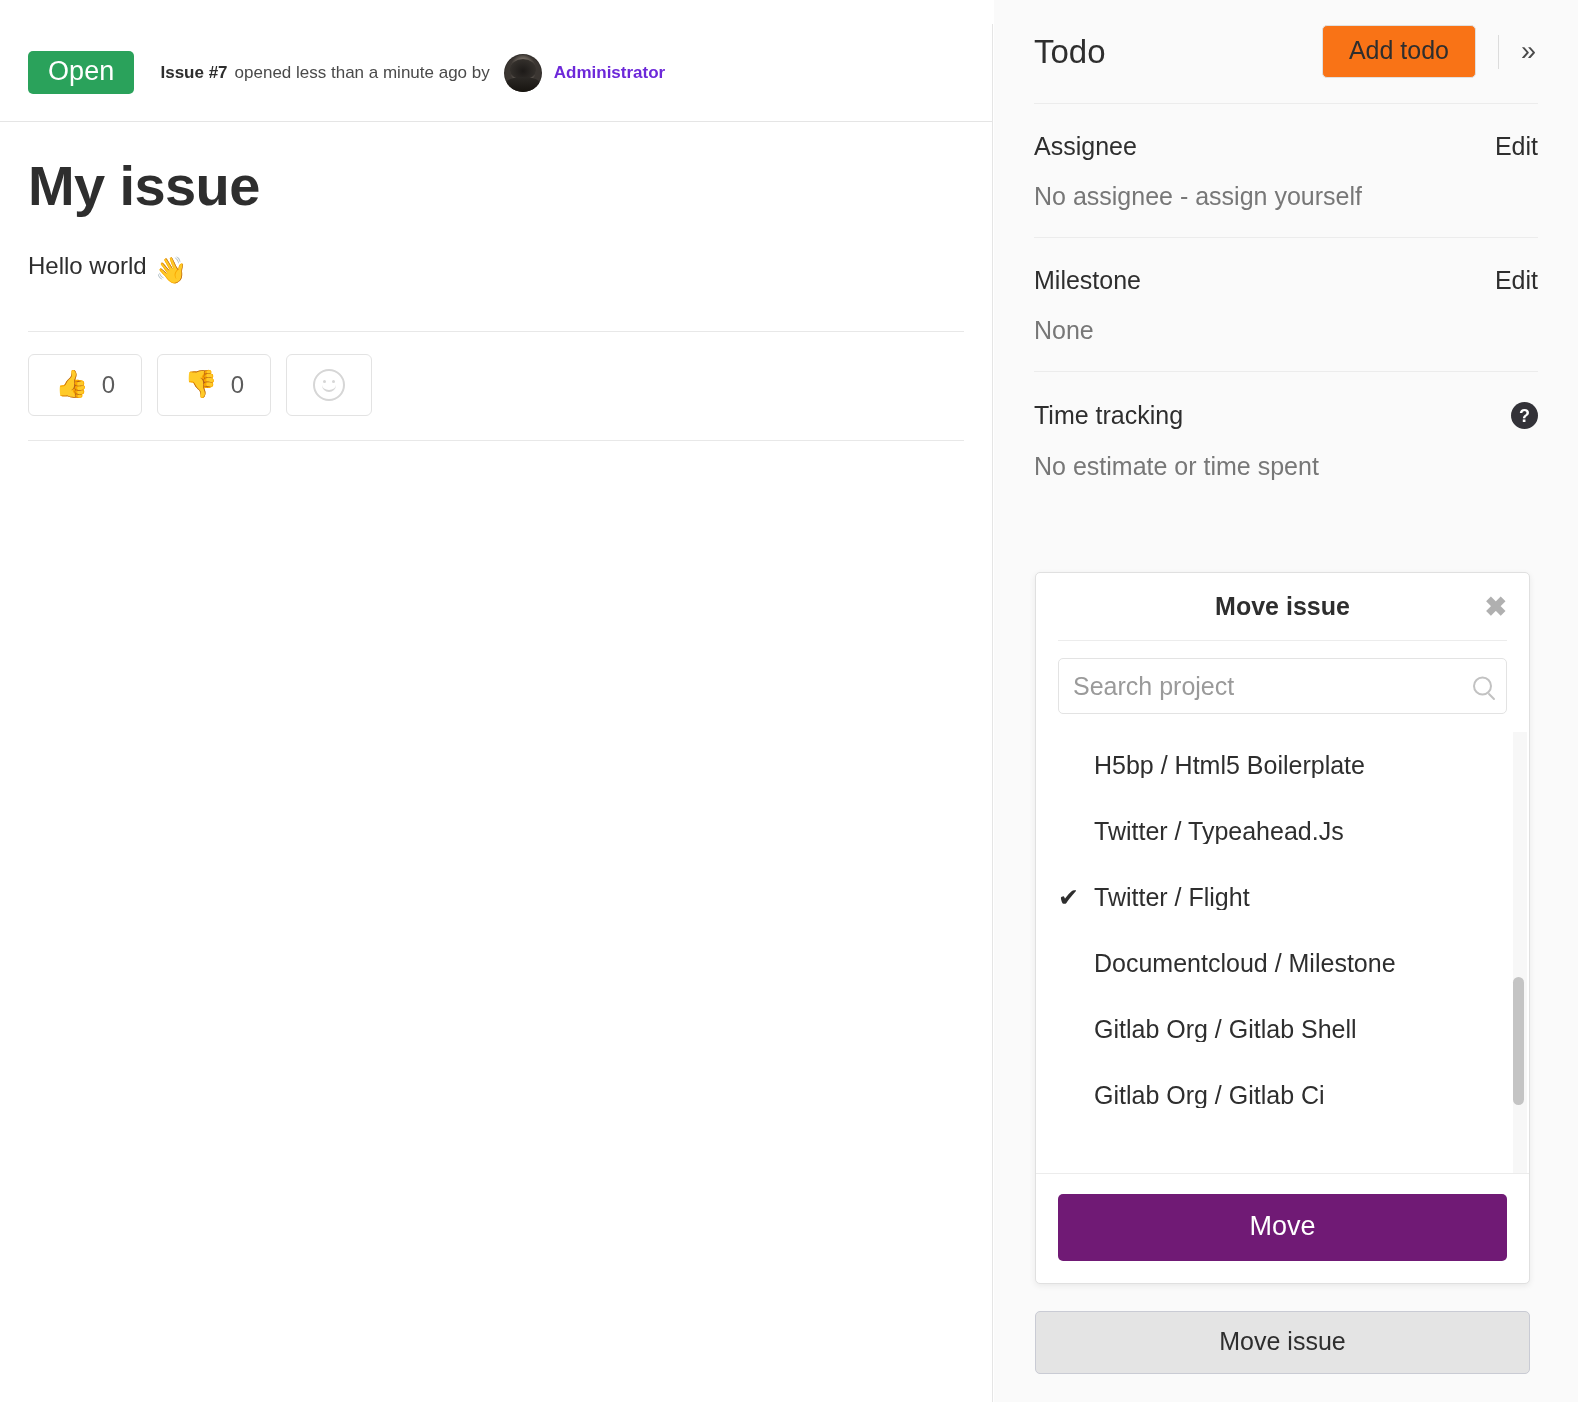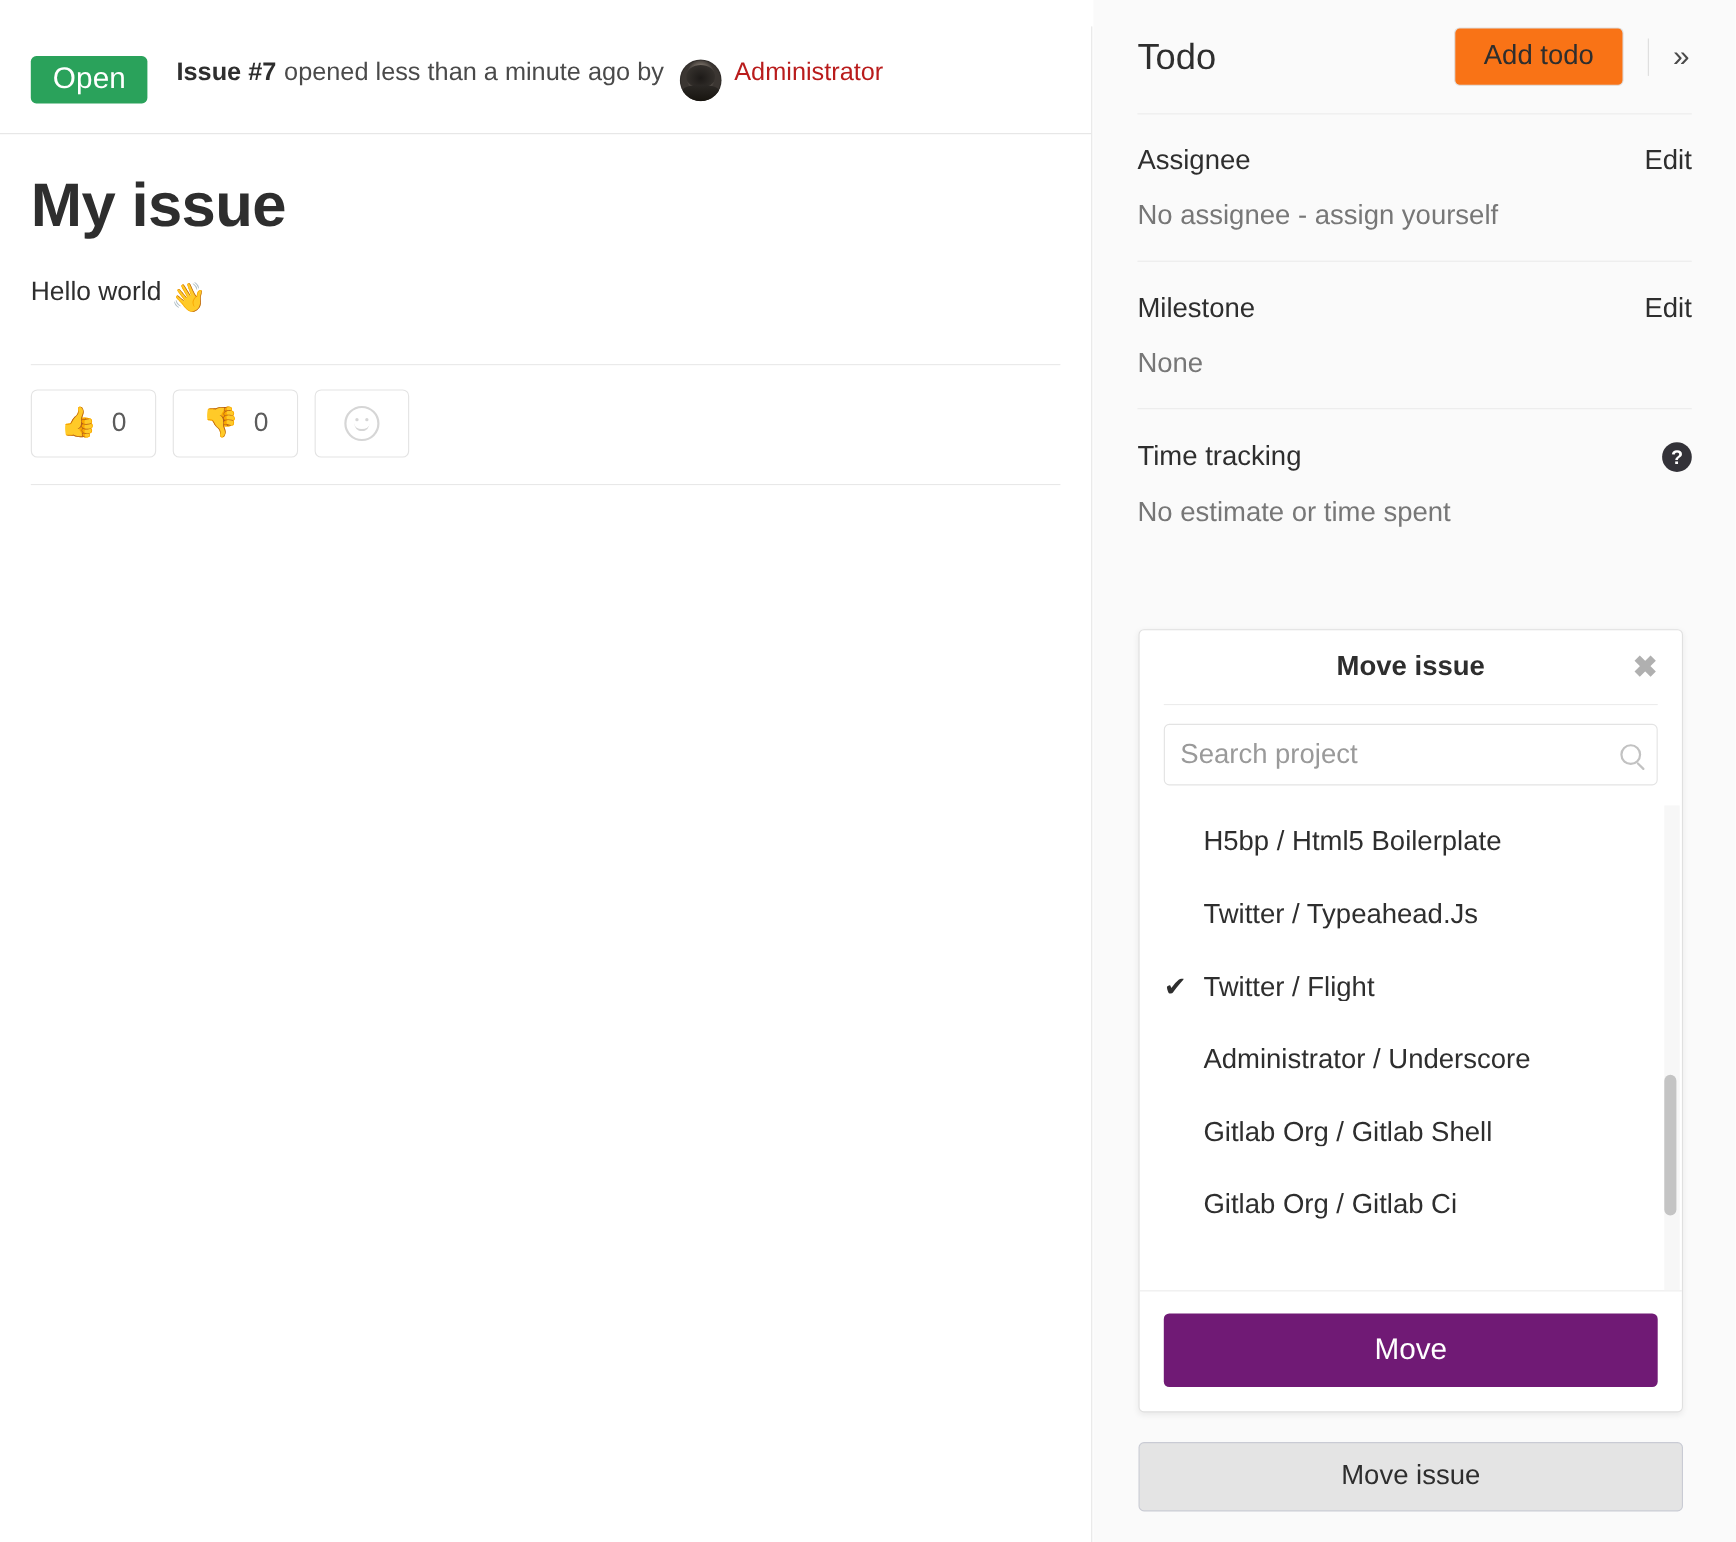--- a/index.html
+++ b/index.html
@@ -36,23 +36,23 @@
     color: #fff;
     font-size: 27px;
     font-weight: 400;
     border-radius: 5px;
     padding: 6px 20px 8px 20px;
     line-height: 1.05;
     letter-spacing: .1px;
   }
   .header-meta {
     margin-left: 26px;
-    font-size: 23px;
+    font-size: 17px;
     color: #333238;
-    display: flex; align-items: flex-start;
+    display: flex; align-items: center;
     line-height: 1;
   }
   .header-meta .issue-ref { font-weight: 700; color: #2e2e2e; }
   .header-meta .meta-text { font-weight: 400; color: #4a4a4a; margin-left: 7px; }
   .avatar {
     width: 38px; height: 38px; border-radius: 50%;
     margin: 0 12px 0 14px;
     flex: 0 0 auto;
     background:
       radial-gradient(ellipse 13px 16px at 50% 42%, #c9c3bb 0%, #a39b92 42%, #6d655d 72%, #3b3632 100%),
@@ -66,21 +66,21 @@
     width: 26px; height: 20px; transform: translateX(-50%);
     border-radius: 50% 50% 42% 42%;
     background: radial-gradient(ellipse at 50% 60%, #1d1a18 0%, #34302c 70%, #4b443e 100%);
   }
   .avatar::after {
     content:""; position:absolute; left:50%; bottom:0;
     width: 34px; height: 15px; transform: translateX(-50%);
     border-radius: 44% 44% 0 0;
     background: linear-gradient(#2c2926, #17140f);
   }
-  .author-name { font-weight: 400; color: #b91c1c; }
+  .author-name { font-weight: 700; color: #6d28d9; }
 
   .issue-body { padding: 34px 28px 0 28px; }
   .issue-title {
     font-size: 56px;
     font-weight: 700;
     color: #2e2e2e;
     line-height: 1.08;
     margin: 0 0 0 0;
     letter-spacing: -.6px;
   }
@@ -394,21 +394,21 @@
           <li class="mp-item">
             <span class="mp-check"></span>
             <span class="mp-item-label">Twitter / Typeahead.Js</span>
           </li>
           <li class="mp-item">
             <span class="mp-check">✔</span>
             <span class="mp-item-label">Twitter / Flight</span>
           </li>
           <li class="mp-item">
             <span class="mp-check"></span>
-            <span class="mp-item-label">Administrator / Underscore</span>
+            <span class="mp-item-label">Documentcloud / Milestone</span>
           </li>
           <li class="mp-item">
             <span class="mp-check"></span>
             <span class="mp-item-label">Gitlab Org / Gitlab Shell</span>
           </li>
           <li class="mp-item">
             <span class="mp-check"></span>
             <span class="mp-item-label">Gitlab Org / Gitlab Ci</span>
           </li>
         </ul>

